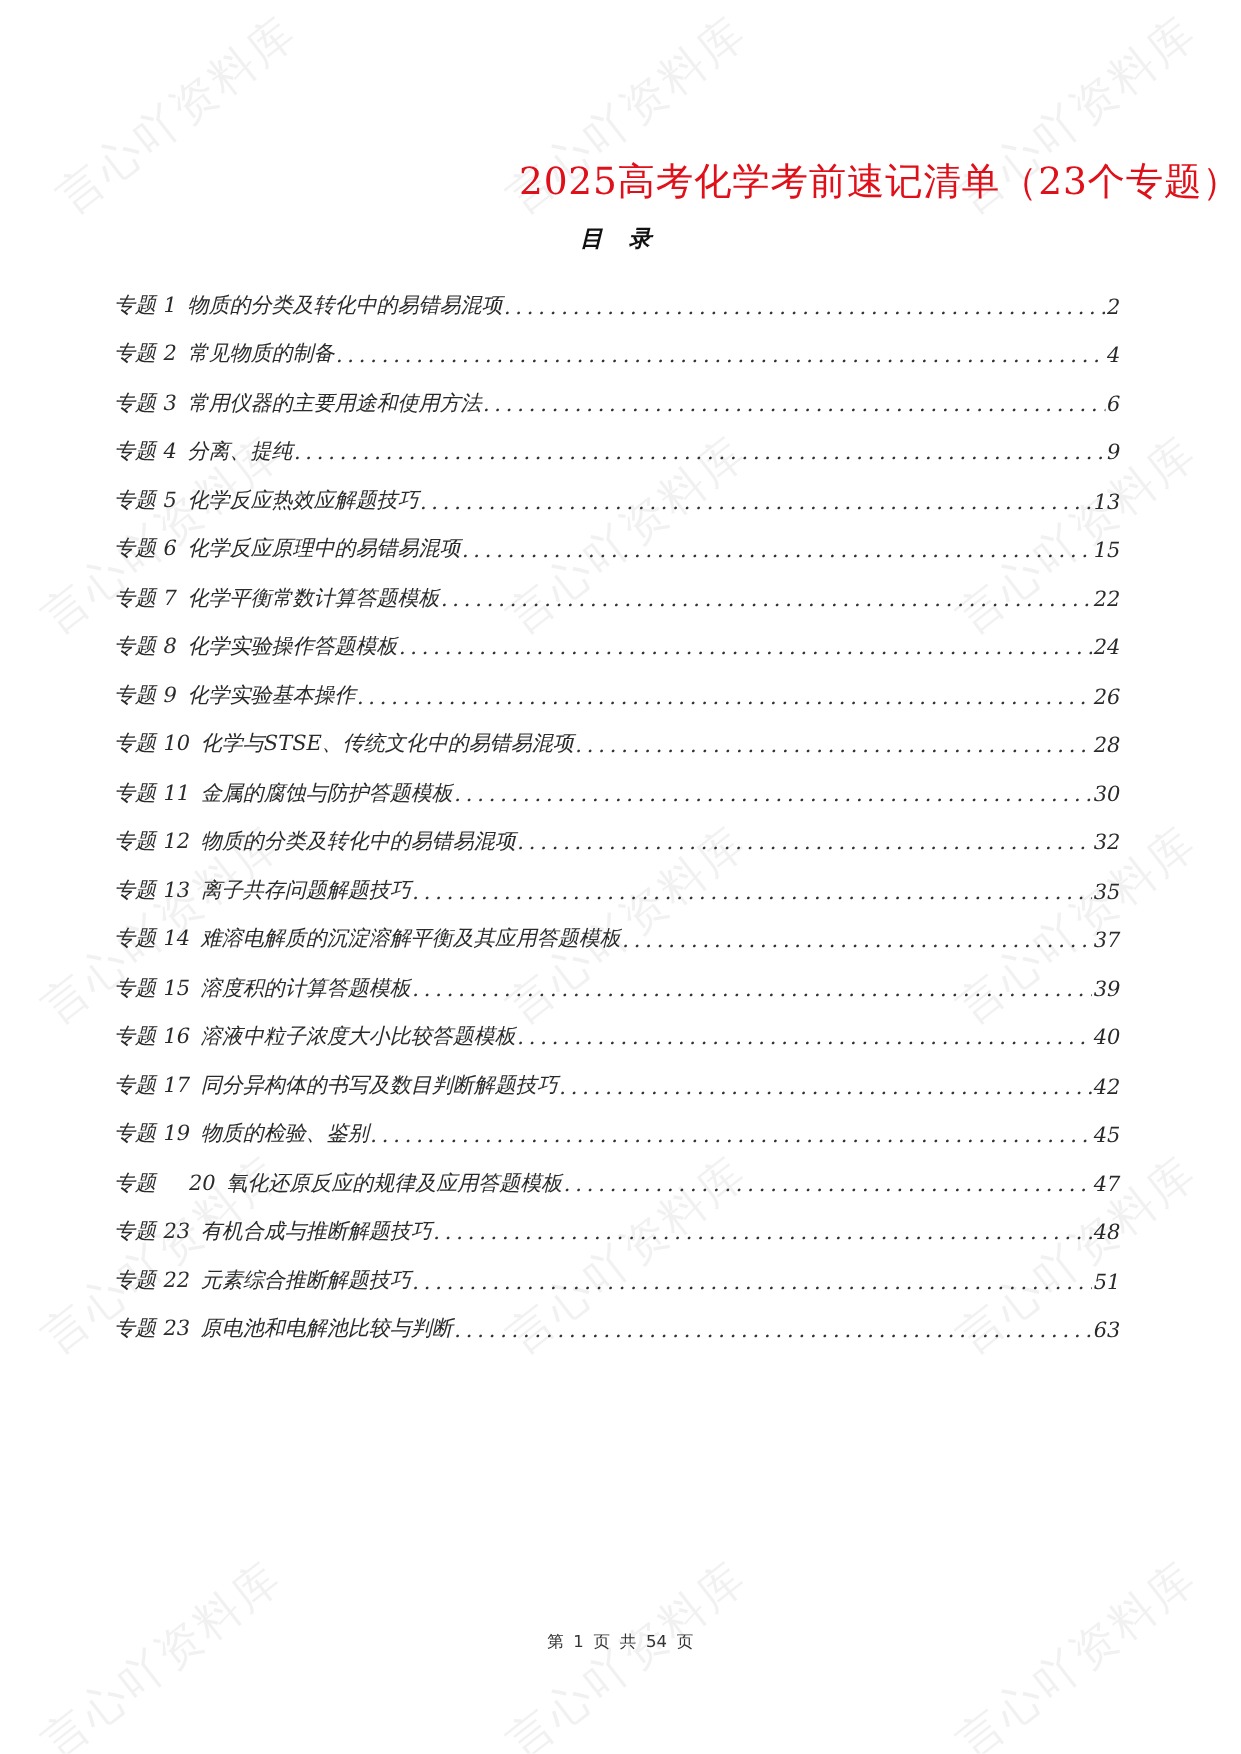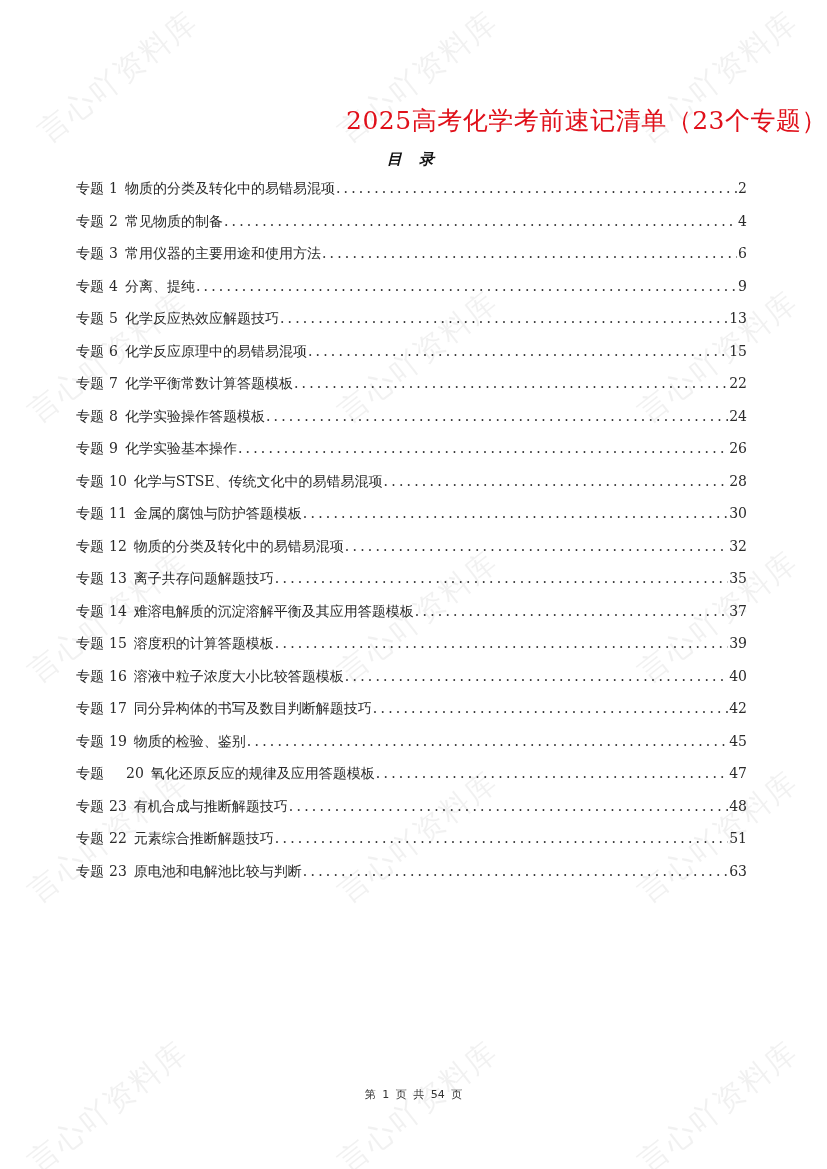--- a/index.html
+++ b/index.html
@@ -6,21 +6,21 @@
   body { width: 827px; height: 1169px; position: relative; overflow: hidden;
          font-family: "DejaVu Serif", "Liberation Serif", serif; color: #222; }
   .watermark { position: absolute; font-family: "DejaVu Sans", sans-serif; font-size: 30px;
                color: rgba(0,0,0,0.055); transform: rotate(-38deg); transform-origin: left top;
                white-space: nowrap; pointer-events: none; letter-spacing: 2px; }
   .title { position: absolute; top: 104px; left: 0; width: 827px; text-align: right;
            font-size: 25px; color: #e0101a; font-family: "DejaVu Serif", serif; letter-spacing: 0.5px; }
   .toc-heading { position: absolute; top: 150px; left: 0; width: 827px; text-align: center;
                  font-size: 15px; font-weight: bold; font-family: "DejaVu Sans", sans-serif; letter-spacing: 6px; color: #111; font-style: italic; }
   .toc { position: absolute; top: 180px; left: 76px; width: 671px; }
-  .toc-row { display: flex; align-items: flex-start; height: 32.5px; font-size: 14px; color: #2a2a2a; }
+  .toc-row { display: flex; align-items: flex-end; height: 32.5px; font-size: 14px; color: #2a2a2a; font-style: italic; }
   .toc-label { white-space: nowrap; }
   .toc-label .num { margin-right: 7px; }
   .toc-dots { flex: 1; overflow: hidden; white-space: nowrap; margin: 0 1px; letter-spacing: 3.2px; color: #333; }
   .toc-dots::after { content: "...................................................................................................................................................."; }
   .toc-page { white-space: nowrap; text-align: right; }
   .footer { position: absolute; top: 1087px; left: 0; width: 827px; text-align: center;
             font-size: 11px; font-family: "DejaVu Sans", sans-serif; color: #333; word-spacing: 3px; }
 </style>
 </head>
 <body>

